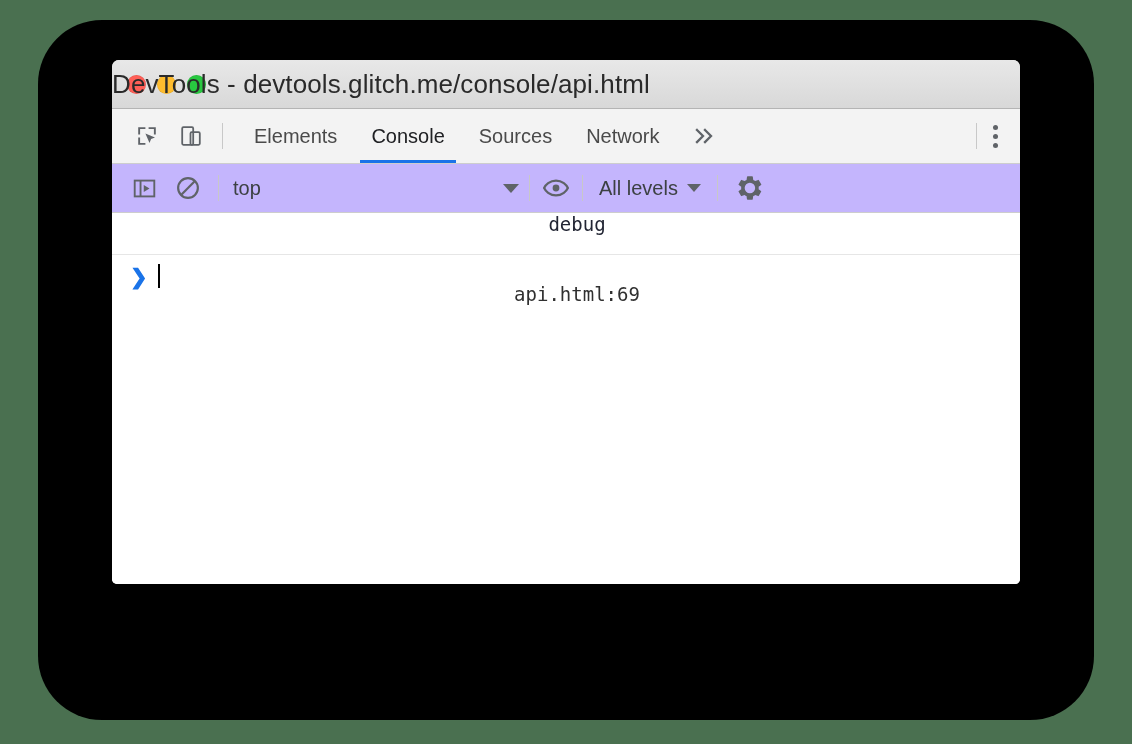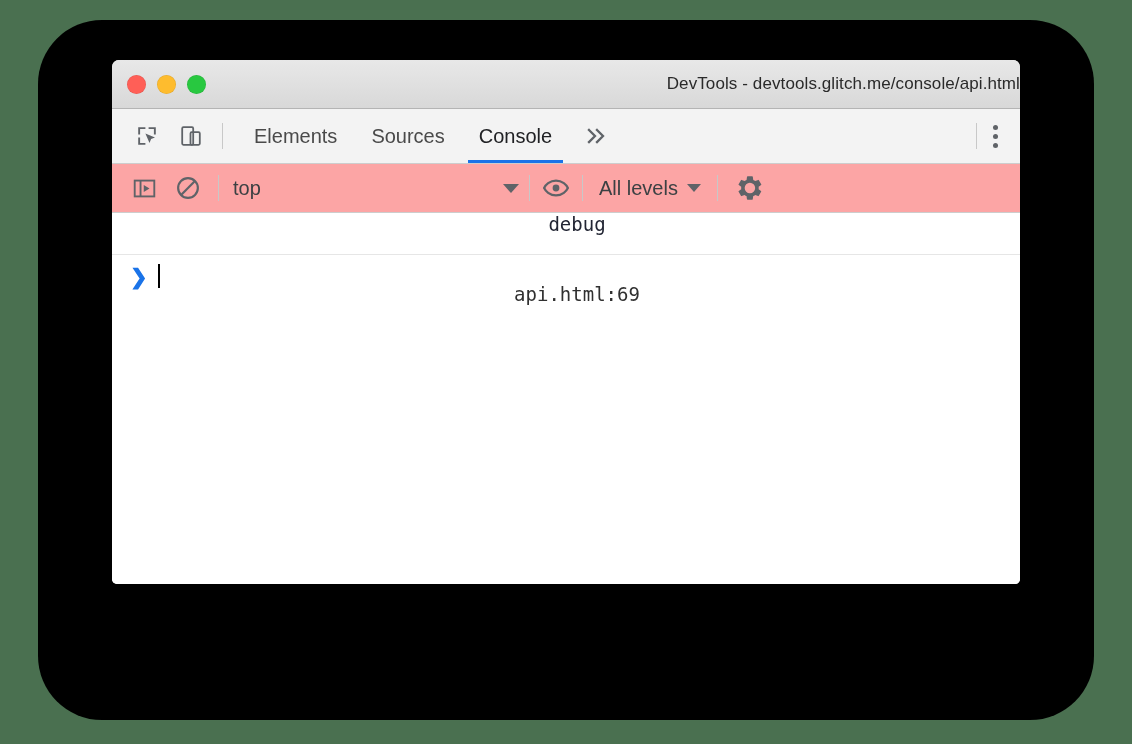--- a/index.html
+++ b/index.html
@@ -56,22 +56,22 @@
     width: 19px;
     height: 19px;
     border-radius: 50%;
   }
   .light.red    { background: #ff5f57; box-shadow: inset 0 0 0 0.5px rgba(0,0,0,0.10); }
   .light.yellow { background: #febc2e; box-shadow: inset 0 0 0 0.5px rgba(0,0,0,0.10); }
   .light.green  { background: #28c840; box-shadow: inset 0 0 0 0.5px rgba(0,0,0,0.10); }
   #window-title {
     position: absolute;
     left: 0; right: 0;
-    text-align: right;
-    font-size: 17px;
+    text-align: left;
+    font-size: 26px;
     color: #2a2a2a;
     letter-spacing: 0.1px;
     pointer-events: none;
   }
 
   
   #tabbar {
     height: 54px;
     background: #f3f3f3;
     border-bottom: 1px solid #cdcdcd;
@@ -144,21 +144,21 @@
     width: 5px;
     height: 5px;
     border-radius: 50%;
     background: #5f6368;
     display: block;
   }
 
   
   #console-toolbar {
     height: 48px;
-    background: #fca5a5;
+    background: #c4b5fd;
     border-bottom: 1px solid #cdcdcd;
     display: flex;
     align-items: center;
   }
   .ct-icon {
     width: 36px;
     height: 36px;
     display: flex;
     align-items: center;
     justify-content: center;
@@ -291,22 +291,23 @@
       <div class="tb-icon-btn">
         <svg width="24" height="24" viewBox="0 0 24 24">
           <rect x="3.2" y="3.2" width="11" height="17.6" rx="1.2" fill="none" stroke="#5f6368" stroke-width="1.8"></rect>
           <rect x="11.5" y="8.2" width="9.3" height="12.6" rx="1.2" fill="none" stroke="#5f6368" stroke-width="1.8"></rect>
         </svg>
       </div>
     </div>
     <div class="vdiv"></div>
     <div class="tabs">
       <div class="tab">Elements</div>
+      <div class="tab active">Console</div>
       <div class="tab">Sources</div>
-      <div class="tab active">Console</div>
+      <div class="tab">Network</div>
       <div class="tab-overflow">
         <svg width="26" height="20" viewBox="0 0 26 20">
           <path d="M4 4 L10 10 L4 16" fill="none" stroke="#5f6368" stroke-width="2.3" stroke-linecap="square"></path>
           <path d="M12 4 L18 10 L12 16" fill="none" stroke="#5f6368" stroke-width="2.3" stroke-linecap="square"></path>
         </svg>
       </div>
     </div>
     <div class="spacer"></div>
     <div class="vdiv"></div>
     <div class="kebab-wrap">

